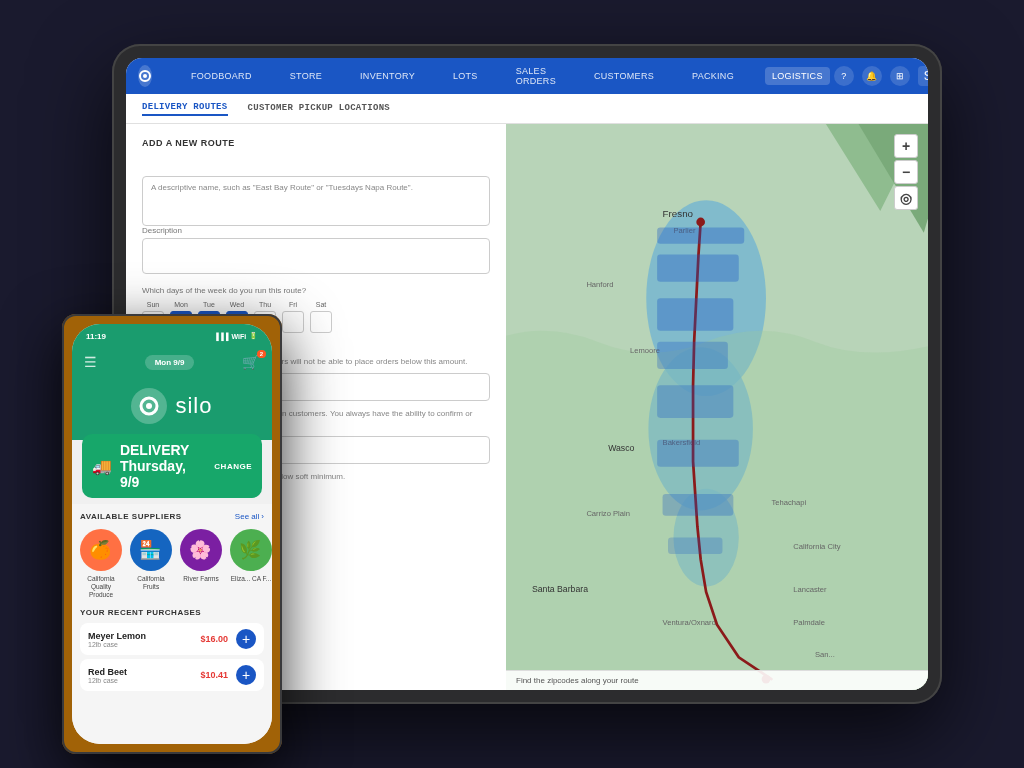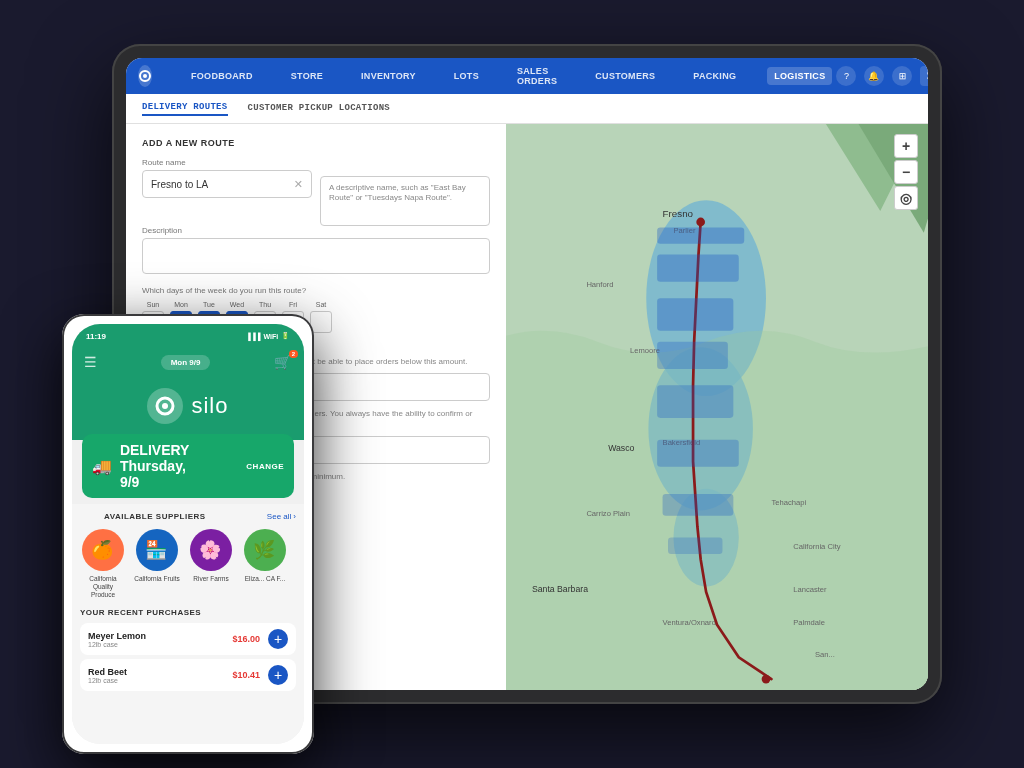--- a/index.html
+++ b/index.html
@@ -63,21 +63,21 @@
       align-items: center;
       justify-content: center;
       margin-right: 8px;
     }
 
     .nav-logo svg { width: 14px; height: 14px; }
 
     .nav-item {
       color: rgba(255,255,255,0.85);
       font-size: 9px;
-      font-weight: 700;
+      font-weight: 400;
       letter-spacing: 0.3px;
       padding: 4px 7px;
       border-radius: 4px;
       cursor: pointer;
       text-transform: uppercase;
       margin-left: 20px;
     }
 
     .nav-item.active {
       background: rgba(255,255,255,0.2);
@@ -313,24 +313,24 @@
       font-size: 8px;
       color: #555;
       border-top: 1px solid #ddd;
     }
 
     
     .phone {
       position: absolute;
       bottom: -10px;
       left: 30px;
-      width: 252px;
+      width: 220px;
       height: 440px;
-      background: #ffffff;
-      border-radius: 22px;
+      background: #a16207;
+      border-radius: 14px;
       box-shadow: 0 20px 60px rgba(0,0,0,0.8), inset 0 0 0 2px #3a3a3c;
       padding: 10px;
       z-index: 10;
     }
 
     .phone-screen {
       width: 100%;
       height: 100%;
       background: #f0f0f0;
       border-radius: 28px;
@@ -475,21 +475,20 @@
       align-items: center;
       margin-bottom: 8px;
     }
 
     .suppliers-title {
       font-size: 8px;
       font-weight: 700;
       color: #333;
       text-transform: uppercase;
       letter-spacing: 0.5px;
-      margin-left: 24px;
     }
 
     .see-all {
       font-size: 8px;
       color: #1a56c4;
       display: flex;
       align-items: center;
       gap: 2px;
     }
 
@@ -630,29 +629,20 @@
         <div class="subnav-tab active">DELIVERY ROUTES</div>
         <div class="subnav-tab">CUSTOMER PICKUP LOCATIONS</div>
       </div>
 
       <div class="tablet-content">
 
         <div class="form-panel">
           <div class="form-section-title">ADD A NEW ROUTE</div>
 
           <div class="form-row">
-            <div class="form-col">
-              <div class="form-group">
-                <label class="form-label">Route name</label>
-                <div class="form-input">
-                  <span>Fresno to LA</span>
-                  <span style="color:#aaa;font-size:11px;">✕</span>
-                </div>
-              </div>
-            </div>
             <div class="form-col">
               <div style="padding-top:18px;">
                 <div class="form-input form-input-large">
                   <span class="form-helper">A descriptive name, such as "East Bay Route" or "Tuesdays Napa Route".</span>
                 </div>
               </div>
             </div>
           </div>
 
           <div class="form-group">
@@ -747,20 +737,23 @@
             <circle cx="195" cy="90" r="4" fill="#8b1a1a"></circle>
             <circle cx="255" cy="510" r="4" fill="#8b1a1a"></circle>
           </svg>
 
           <div class="map-controls">
             <div class="map-ctrl-btn">+</div>
             <div class="map-ctrl-btn">−</div>
             <div class="map-ctrl-btn">◎</div>
           </div>
 
+          <div class="map-footer">
+            <span>Find the zipcodes along your route</span>
+          </div>
         </div>
       </div>
     </div>
   </div>
 
   <div class="phone">
     <div class="phone-screen">
 
       <div class="phone-status">
         <span>11:19</span>

